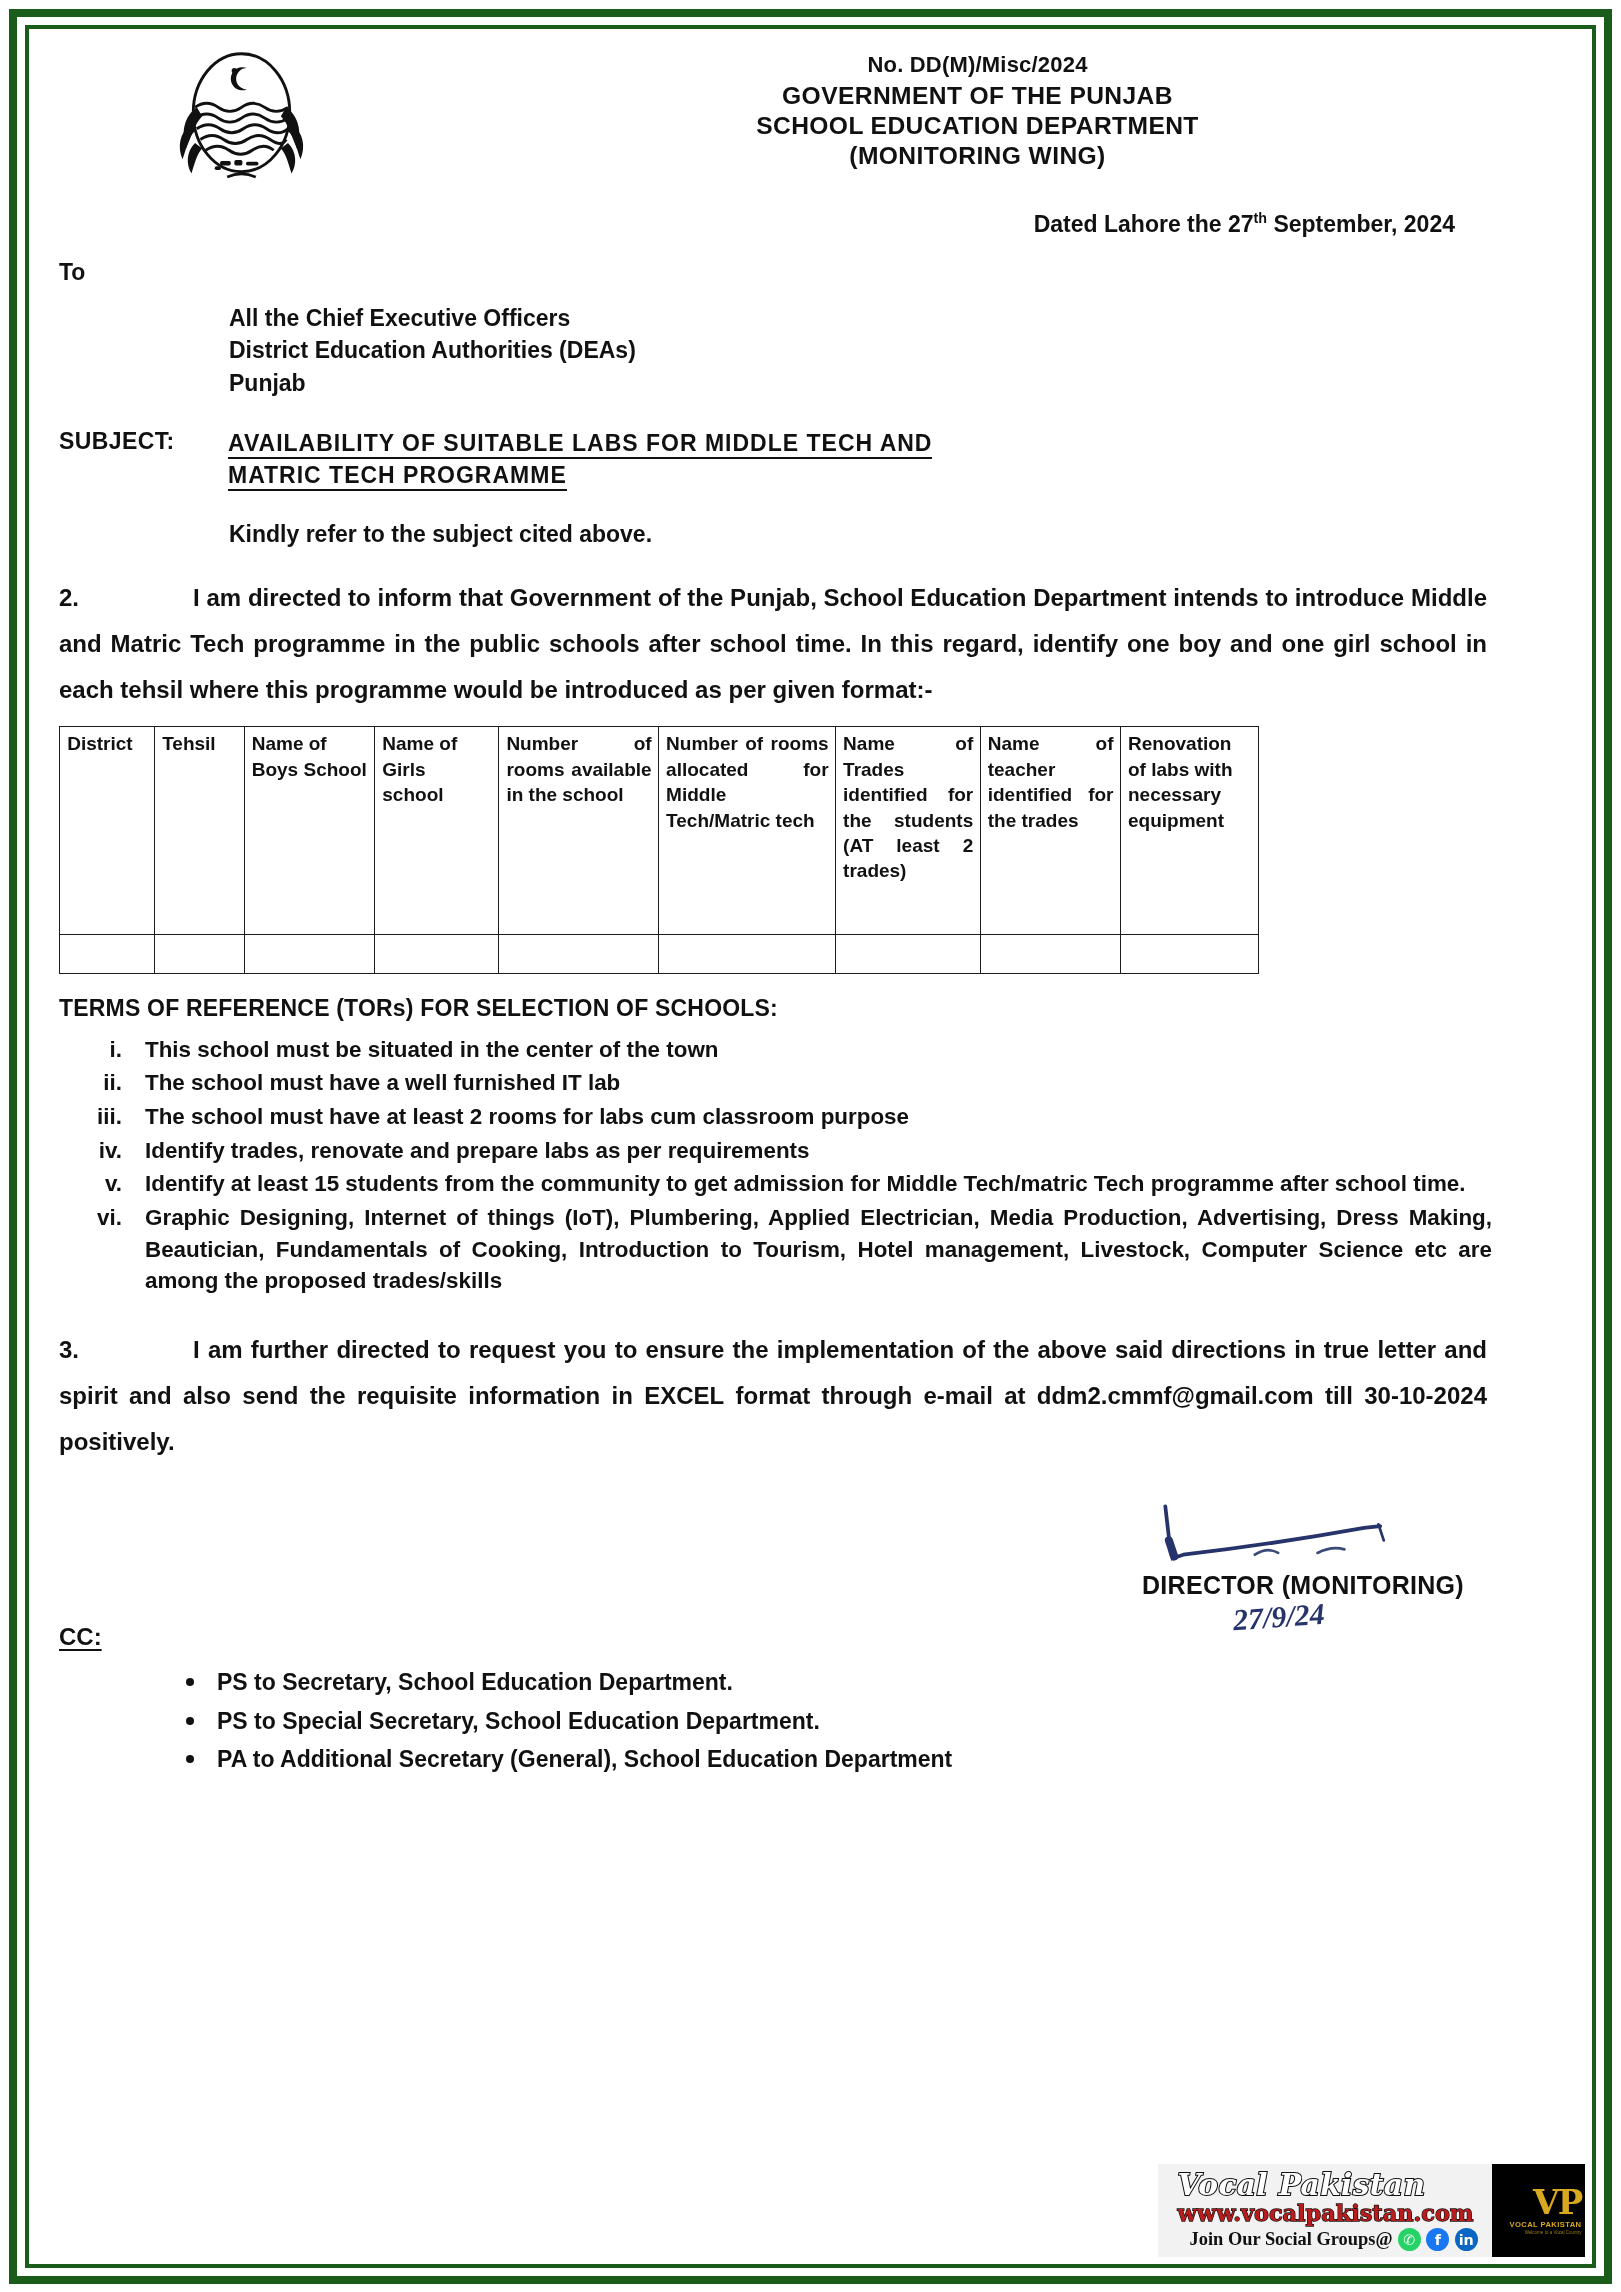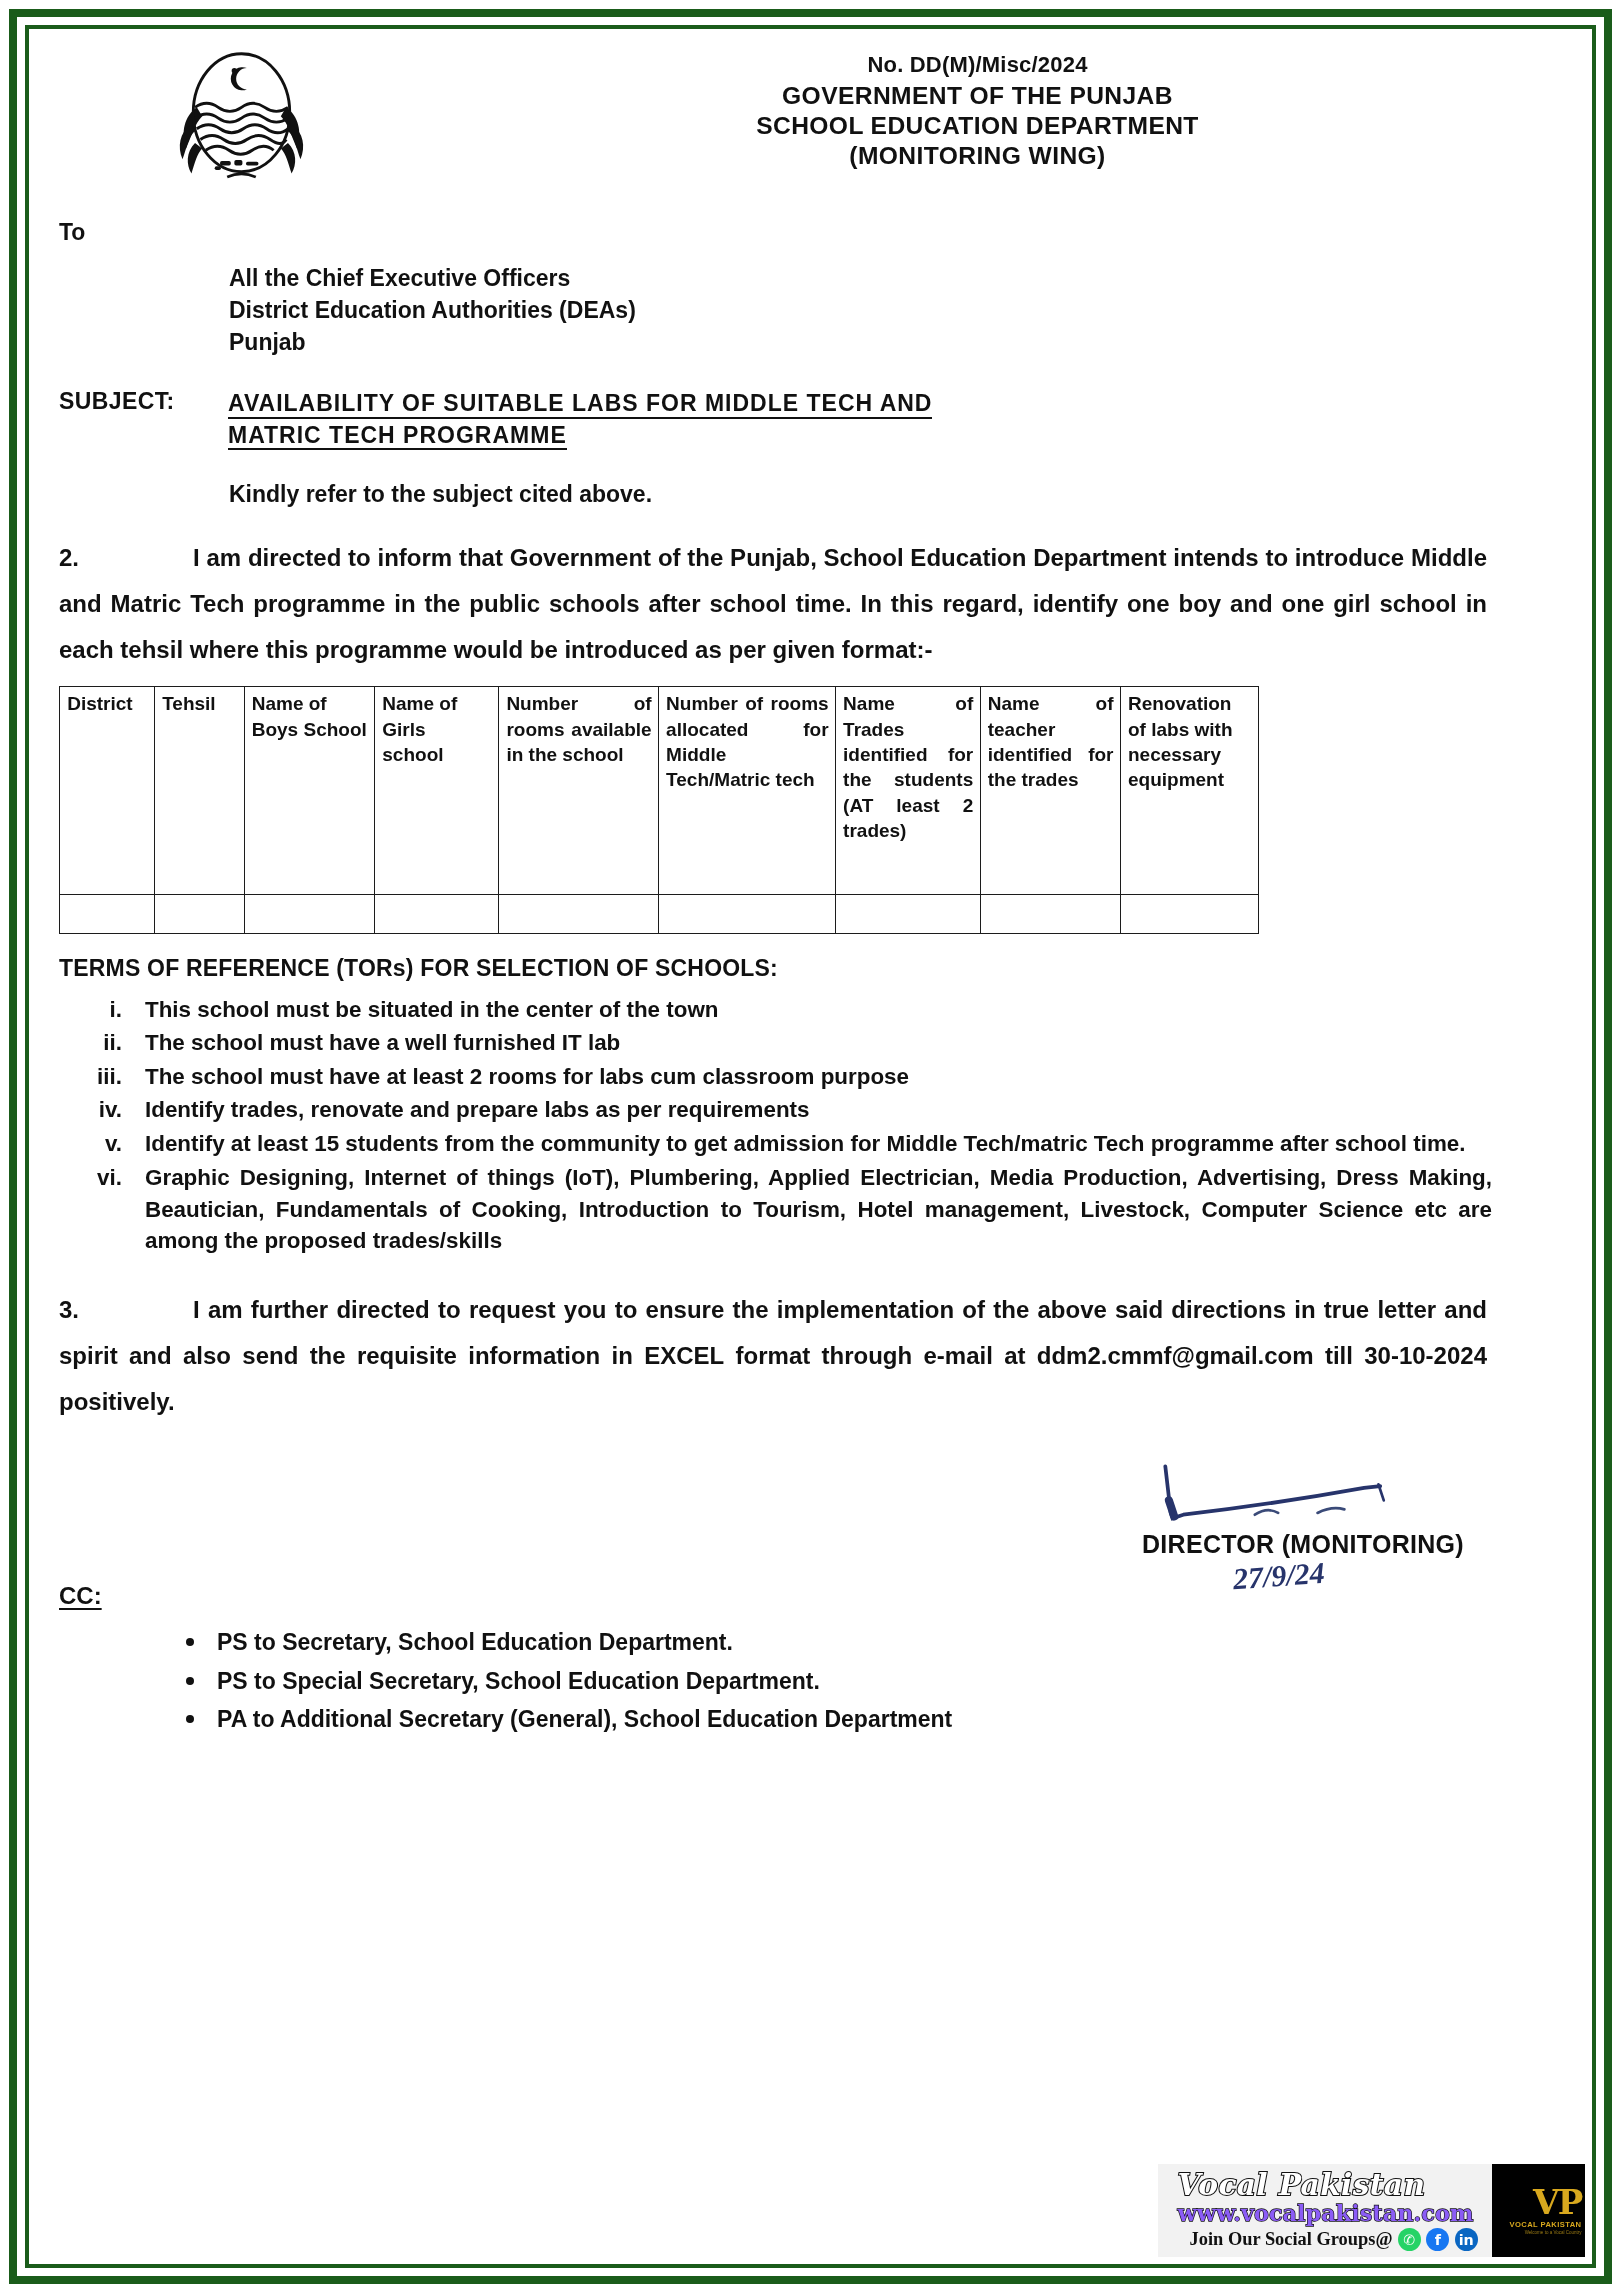--- a/index.html
+++ b/index.html
@@ -273,21 +273,21 @@
     color: #ffffff;
     line-height: 1;
     letter-spacing: 0.4px;
     -webkit-text-stroke: 2.1px #111;
     paint-order: stroke fill;
   }
   .brand-url {
     font-family: "DejaVu Serif", serif;
     font-size: 22.4px;
     font-weight: 700;
-    color: #8b5cf6;
+    color: #b91c1c;
     -webkit-text-stroke: 1.3px #111;
     paint-order: stroke fill;
     line-height: 1.18;
     margin-top: 1px;
   }
   .brand-join {
     display: flex;
     align-items: center;
     gap: 5.4px;
     font-family: "Liberation Serif", serif;
@@ -387,20 +387,23 @@
     </div>
 
     <div class="header-text">
       <div class="doc-no">No. DD(M)/Misc/2024</div>
       <div class="gov-line">GOVERNMENT OF THE PUNJAB</div>
       <div class="gov-line">SCHOOL EDUCATION DEPARTMENT</div>
       <div class="gov-line">(MONITORING WING)</div>
     </div>
   </div>
 
+  <div class="date-line">
+    <span>Dated Lahore the  27</span><sup>th</sup><span> September, 2024</span>
+  </div>
 
   <div class="to-label">To</div>
   <div class="to-body">
     <div>All the Chief Executive Officers</div>
     <div>District Education Authorities (DEAs)</div>
     <div>Punjab</div>
   </div>
 
   <div class="subject-row">
     <div class="subject-label">SUBJECT:</div>

